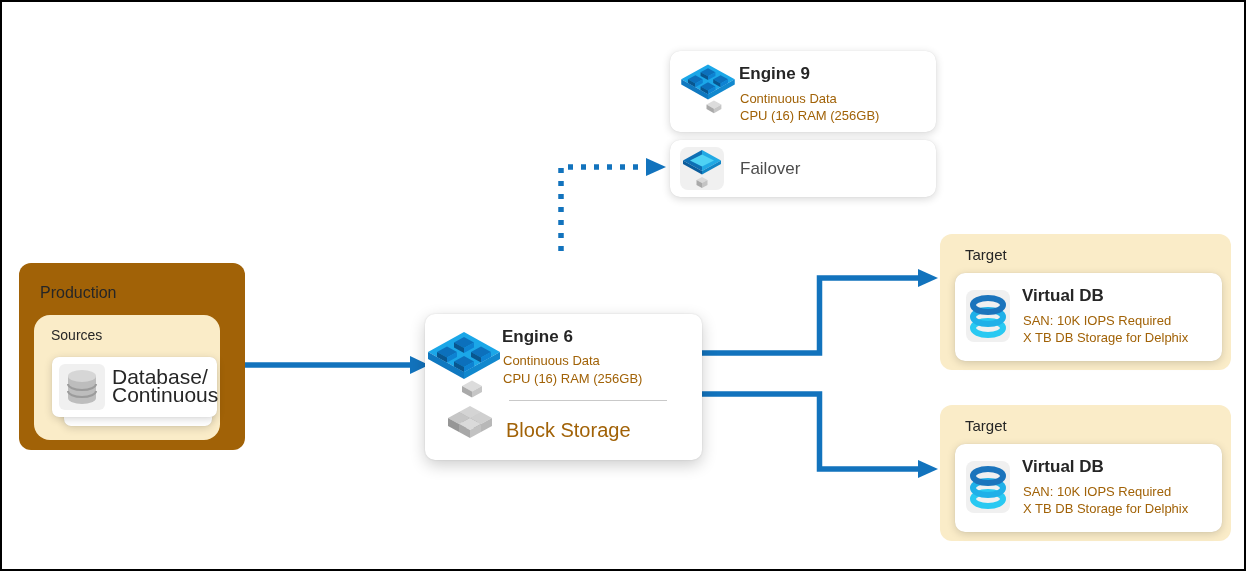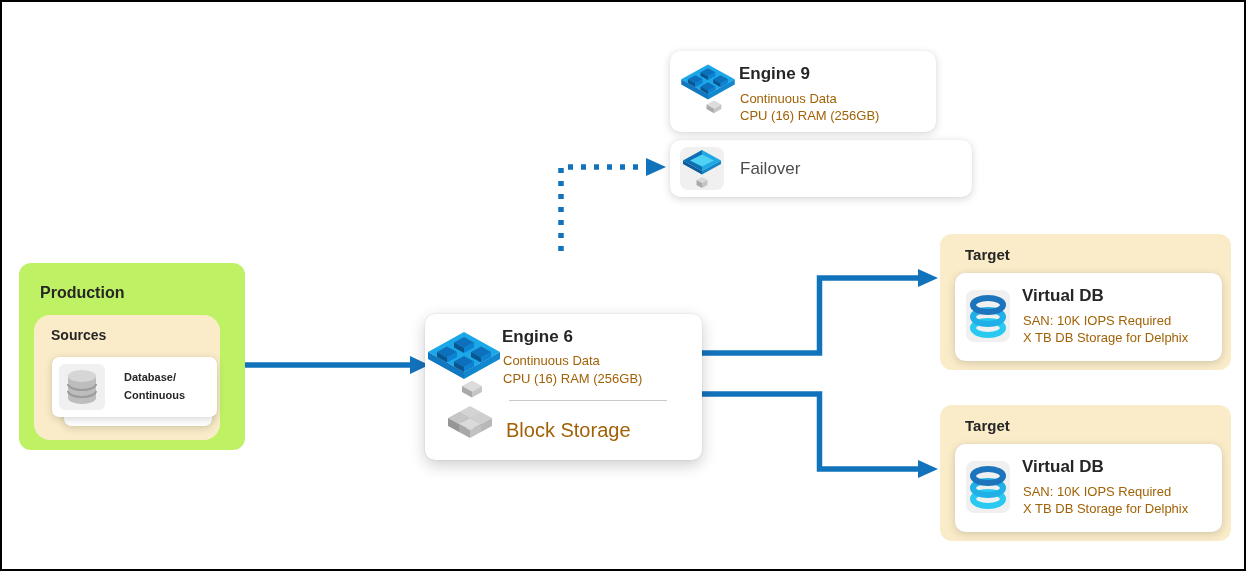--- a/index.html
+++ b/index.html
@@ -11,23 +11,23 @@
   .abs{position:absolute;}
   .card{
     background:#fff;border-radius:10px;
     box-shadow:0 2px 8px rgba(0,0,0,.16),0 0 1px rgba(0,0,0,.12);
   }
   .tile{
     background:#F0F0F0;border-radius:8px;
     display:flex;align-items:center;justify-content:center;
   }
   .group-yellow{background:#FAECC8;border-radius:12px;}
-  .prod-blue{background:#bef264;border-radius:12px;}
+  .prod-blue{background:#a16207;border-radius:12px;}
   .title-lg{font-weight:bold;font-size:17px;color:#262626;white-space:nowrap;}
-  .title-md{font-weight:bold;font-size:15px;color:#262626;white-space:nowrap;}
+  .title-md{font-weight:normal;font-size:15px;color:#262626;white-space:nowrap;}
   .body-txt{font-size:13px;color:#a16207;line-height:17px;white-space:nowrap;}
   .plain-lg{font-size:17px;color:#4d4d4d;white-space:nowrap;}
   .divider{border-top:1px solid #c9c9c9;height:0;}
   svg{display:block;}
 </style>
 </head>
 <body>
 
 <svg width="0" height="0" style="position:absolute" aria-hidden="true">
   <defs>
@@ -120,41 +120,41 @@
 
   <div class="abs card" style="left:668px;top:49px;width:266px;height:81px">
     <svg class="abs" style="left:9px;top:12px" width="58" height="52" viewBox="0 0 76 70">
         <use href="#engine-sym"></use>
       </svg>
     <div class="abs title-lg" style="left:69px;top:13px">Engine 9</div>
     <div class="abs body-txt" style="left:70px;top:39px">Continuous Data</div>
     <div class="abs body-txt" style="left:70px;top:56px">CPU (16) RAM (256GB)</div>
   </div>
 
-  <div class="abs card" style="left:668px;top:138px;width:302px;height:57px">
+  <div class="abs card" style="left:668px;top:138px;width:266px;height:57px">
     <div class="abs tile" style="left:10px;top:7px;width:44px;height:43px">
       <svg width="44" height="41" viewBox="0 0 44 41">
           <use href="#failover-sym"></use>
         </svg>
     </div>
     <div class="abs plain-lg" style="left:70px;top:19px">Failover</div>
   </div>
 
   <div class="abs prod-blue" style="left:17px;top:261px;width:226px;height:187px">
     <div class="abs title-md" style="left:21px;top:21px;font-size:16px">Production</div>
     <div class="abs group-yellow" style="left:15px;top:52px;width:186px;height:125px;border-radius:16px">
       <div class="abs title-md" style="left:17px;top:12px;font-size:14px">Sources</div>
       <div class="abs card" style="left:30px;top:53px;width:148px;height:58px;border-radius:7px"></div>
       <div class="abs card" style="left:18px;top:42px;width:165px;height:60px;border-radius:7px">
         <div class="abs tile" style="left:7px;top:7px;width:46px;height:46px;border-radius:6px">
           <svg width="46" height="46" viewBox="0 0 46 46">
               <use href="#db-sym"></use>
             </svg>
         </div>
-        <div class="abs" style="left:72px;top:11px;font-weight:bold;font-size:11px;line-height:18px;color:#262626">
+        <div class="abs" style="left:60px;top:11px;font-weight:normal;font-size:21px;line-height:18px;color:#262626">
           <div>Database/</div>
           <div>Continuous</div>
         </div>
       </div>
     </div>
   </div>
 
 
   <div class="abs card" style="left:423px;top:312px;width:277px;height:146px;box-shadow:0 5px 16px rgba(0,0,0,.2),0 0 2px rgba(0,0,0,.12)">
     <svg class="abs" style="left:1px;top:16px" width="76" height="70" viewBox="0 0 76 70">

